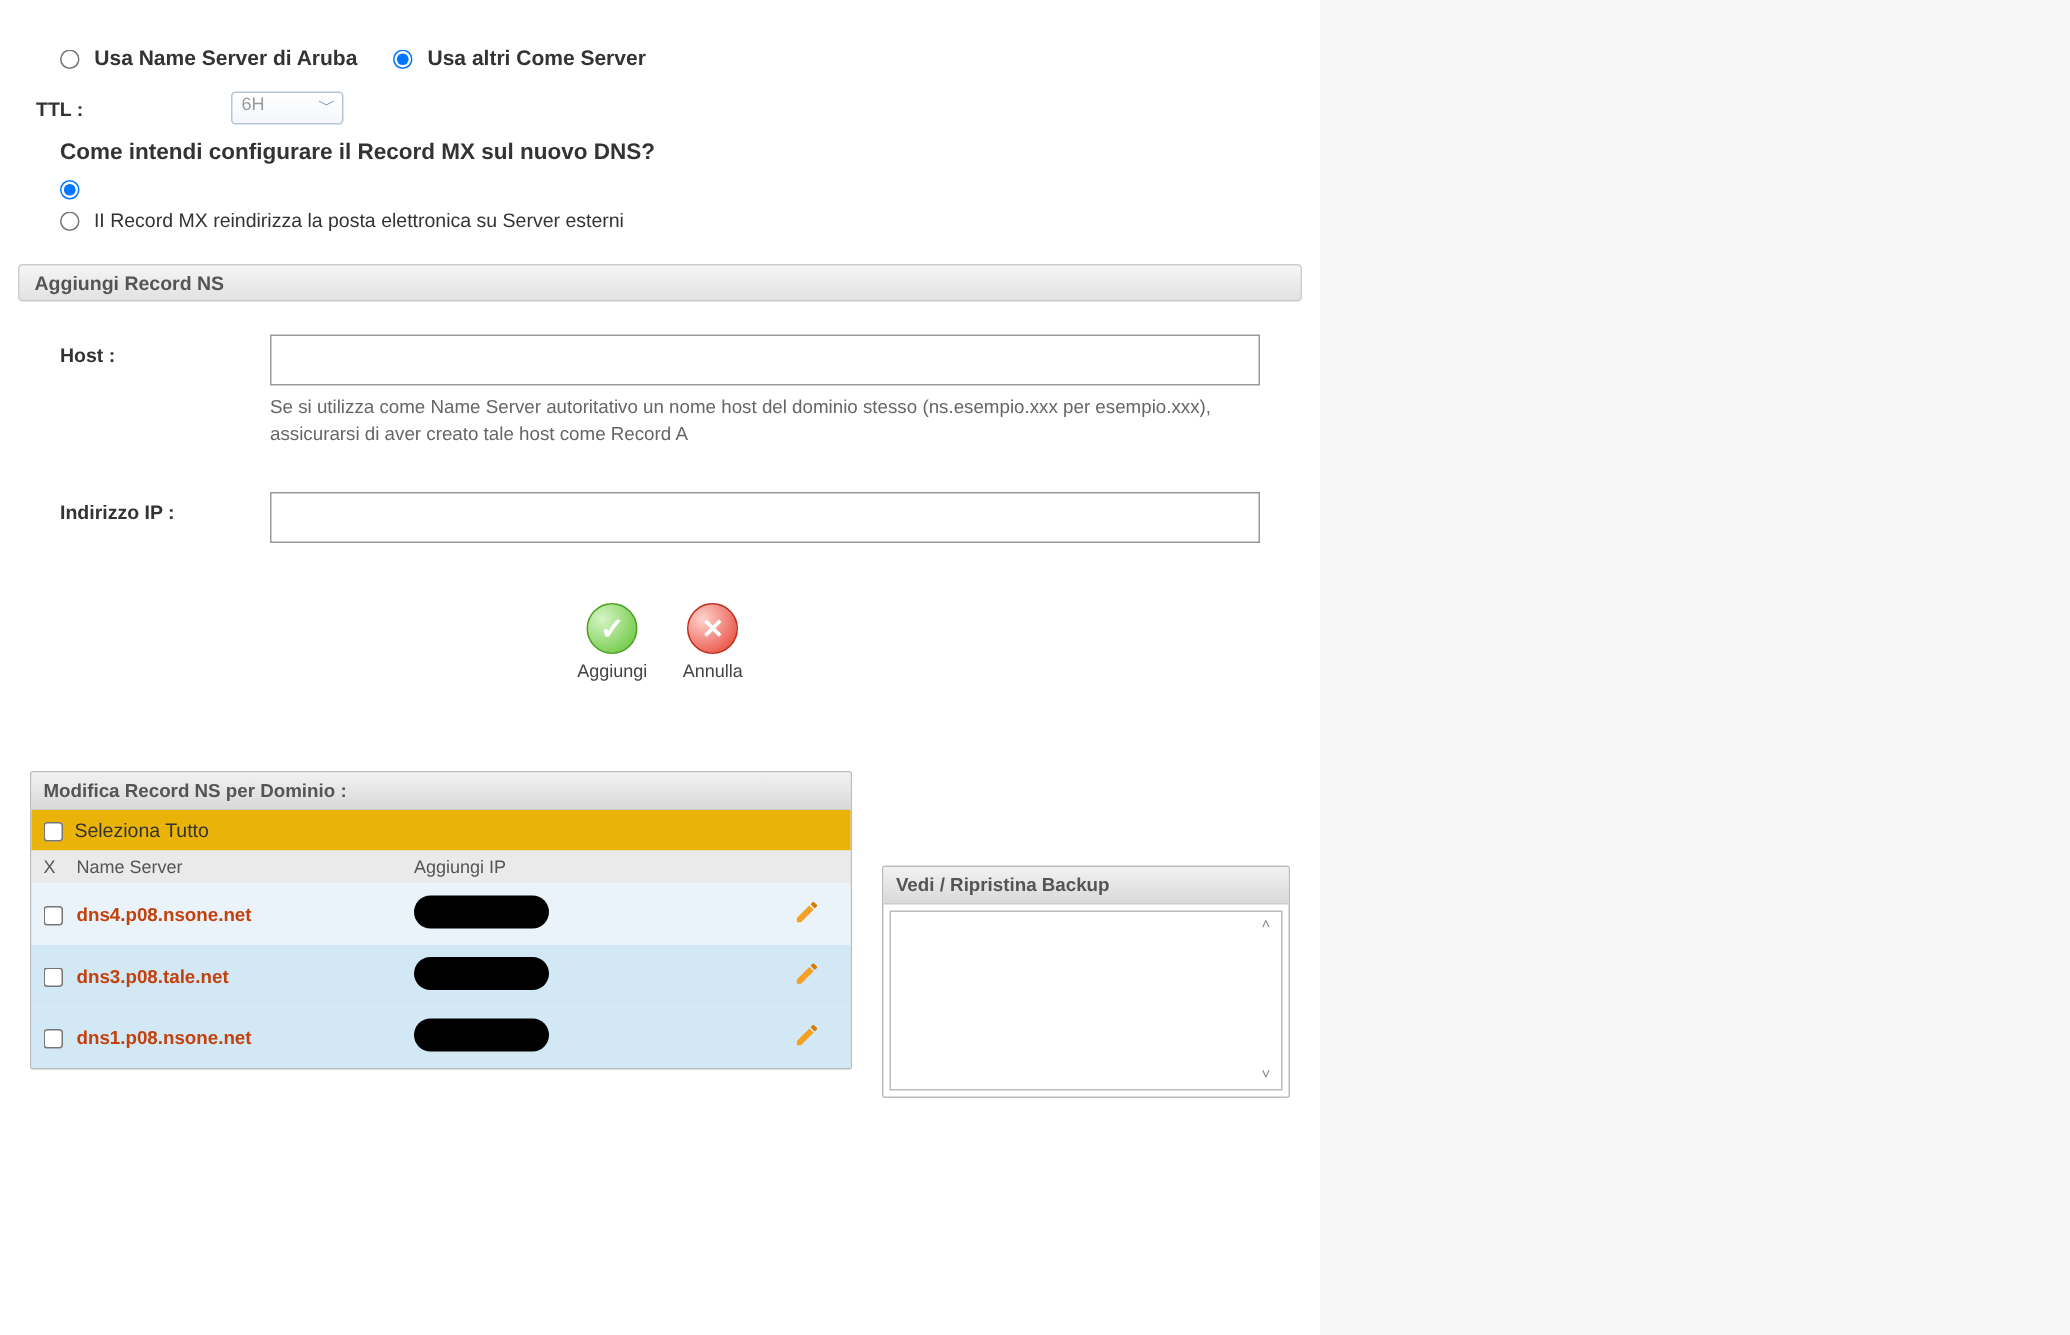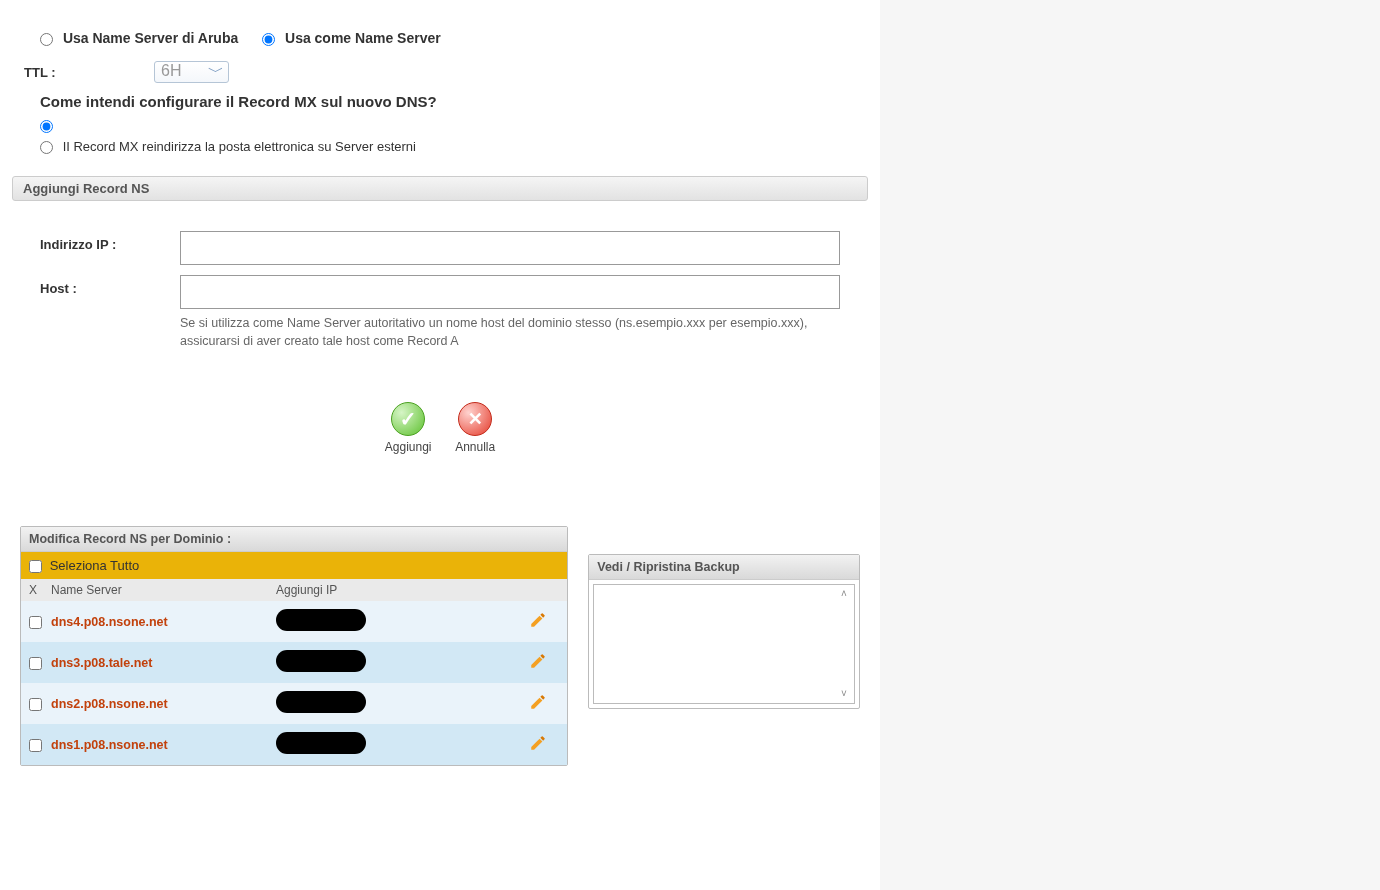--- a/index.html
+++ b/index.html
@@ -3,21 +3,21 @@
 <meta charset="utf-8">
 <style>
 * { box-sizing: border-box; margin: 0; padding: 0; }
 body { font-family: Verdana, Arial, sans-serif; font-size: 13px; color: #333; background: #fff; }
 .page { width: 880px; padding: 10px; }
 .radio-row { margin: 20px 0 10px 30px; }
 .radio-row label { font-weight: bold; margin-right: 20px; font-size: 14px; }
 .radio-row input[type="radio"] { margin-right: 6px; vertical-align: middle; }
 .ttl-row { margin: 15px 0 10px 14px; display: flex; align-items: center; }
 .ttl-row .lbl { font-weight: bold; width: 130px; }
-.ttl-select { width: 75px; height: 22px; border: 1px solid #b5c5d6; border-radius: 3px; color: #999; padding-left: 6px; font-size: 16px; background: linear-gradient(to bottom, #fff, #f4f7fb); }
+.ttl-select { width: 75px; height: 22px; border: 1px solid #b5c5d6; border-radius: 3px; color: #999; padding-left: 6px; font-size: 12px; background: linear-gradient(to bottom, #fff, #f4f7fb); }
 .question { font-weight: bold; font-size: 15px; margin: 10px 0 8px 30px; }
 .mx-opts { margin: 5px 0 15px 30px; }
 .mx-opts label { display: block; margin: 6px 0; }
 .mx-opts input[type="radio"] { margin-right: 6px; vertical-align: middle; }
 .section-header {
   background: linear-gradient(to bottom, #f5f5f5, #e2e2e2);
   border: 1px solid #ccc;
   border-radius: 3px;
   padding: 4px 10px;
   font-weight: bold;
@@ -27,42 +27,42 @@
 }
 .form-block { margin: 20px 30px 10px 30px; }
 .form-row { display: flex; align-items: flex-start; margin-bottom: 10px; }
 .form-row .label { width: 170px; font-weight: bold; padding-top: 6px; }
 .form-row .field { flex: 1; }
 .form-row input[type="text"] {
   width: 660px; height: 34px; border: 1px solid #999; padding: 4px 6px; font-size: 13px;
 }
 .help-text { color: #666; font-size: 12.5px; margin-top: 6px; width: 660px; line-height: 1.4; }
 .btn-row { text-align: center; margin: 40px 0 20px 0; }
-.btn { display: inline-block; text-align: center; margin: 12px 10px; cursor: pointer; }
+.btn { display: inline-block; text-align: center; margin: 0 10px; cursor: pointer; }
 .btn .icon { width: 34px; height: 34px; margin: 0 auto 4px; }
 .btn .txt { font-size: 12px; color: #444; }
 .icon-check {
   border-radius: 50%;
   background: radial-gradient(circle at 30% 30%, #d6f5c6, #5ec12f);
   border: 1px solid #4aa020;
   display:flex;align-items:center;justify-content:center;
 }
 .icon-check::after { content: "✓"; color: #fff; font-weight: bold; font-size: 20px; }
 .icon-cancel {
   border-radius: 50%;
   background: radial-gradient(circle at 30% 30%, #ffd3cf, #e43b2b);
   border: 1px solid #c22a1a;
   display:flex;align-items:center;justify-content:center;
 }
 .icon-cancel::after { content: "✕"; color: #fff; font-weight: bold; font-size: 18px; }
 
 .lower { display: flex; gap: 20px; margin-top: 60px; padding: 0 10px 20px 10px; align-items: flex-start; }
 .panel { border: 1px solid #bbb; border-radius: 2px; }
 .panel-left { width: 565px; }
-.panel-right { width: 280px; margin-top: 28px; }
+.panel-right { width: 280px; margin-top: 63px; }
 .panel-header {
   background: linear-gradient(to bottom, #f2f2f2, #d9d9d9);
   padding: 5px 8px; font-weight: bold; color: #555; border-bottom: 1px solid #ccc; font-size: 12.5px;
 }
 .select-all { padding: 6px 8px; background: #eab308; }
 .select-all input { margin-right: 4px; vertical-align: middle; }
 .table-head { display: flex; background: #eaeaea; padding: 4px 8px; font-size: 12px; color: #555; }
 .col-x { width: 22px; }
 .col-ns { width: 225px; }
 .col-ip { flex: 1; }
@@ -103,21 +103,21 @@
 
 <div class="page">
 
   <div class="radio-row">
     <label>
       <input type="radio" name="nschoice" style="">
       <span>Usa Name Server di Aruba</span>
     </label>
     <label>
       <input type="radio" name="nschoice" checked="" style="">
-      <span>Usa come Name Server</span>
+      <span>Usa altri Come Server</span>
     </label>
   </div>
 
   <div class="ttl-row">
     <span class="lbl">TTL :</span>
     <div class="ttl-select">
       <span>6H</span>
       <span style="float:right;padding-right:4px;color:#7a9ac0;">﹀</span>
     </div>
   </div>
@@ -130,31 +130,31 @@
     </label>
     <label>
       <input type="radio" name="mxopt" style="">
       <span>II Record MX reindirizza la posta elettronica su Server esterni</span>
     </label>
   </div>
 
   <div class="section-header">Aggiungi Record NS</div>
 
   <div class="form-block">
-    <div class="form-row" style="margin-top:30px;">
-      <div class="label">Indirizzo IP :</div>
-      <div class="field">
-        <input type="text" value="" style="">
-      </div>
-    </div>
     <div class="form-row">
       <div class="label">Host :</div>
       <div class="field">
         <input type="text" value="" style="">
         <div class="help-text">Se si utilizza come Name Server autoritativo un nome host del dominio stesso (ns.esempio.xxx per esempio.xxx), assicurarsi di aver creato tale host come Record A</div>
+      </div>
+    </div>
+    <div class="form-row" style="margin-top:30px;">
+      <div class="label">Indirizzo IP :</div>
+      <div class="field">
+        <input type="text" value="" style="">
       </div>
     </div>
   </div>
 
   <div class="btn-row">
     <div class="btn">
       <div class="icon icon-check"></div>
       <div class="txt">Aggiungi</div>
     </div>
     <div class="btn">
@@ -191,29 +191,20 @@
           </div>
           <div class="ns-row odd">
             <div class="col-x"><input type="checkbox" style=""></div>
             <div class="col-ns">dns3.p08.tale.net</div>
             <div class="col-ip"><span class="ip-blob" title="[redacted]"></span></div>
             <div class="col-edit"><span class="pencil-icon"><svg viewBox="0 0 24 24">
                   <path fill="#f4a022" d="M3 17.25V21h3.75L17.81 9.94l-3.75-3.75L3 17.25z"></path>
                   <path fill="#d97904" d="M20.71 7.04a1 1 0 0 0 0-1.41l-2.34-2.34a1 1 0 0 0-1.41 0l-1.83 1.83 3.75 3.75 1.83-1.83z"></path>
                 </svg></span></div>
           </div>
-          <div class="ns-row even">
-            <div class="col-x"><input type="checkbox" style=""></div>
-            <div class="col-ns">dns2.p08.nsone.net</div>
-            <div class="col-ip"><span class="ip-blob" title="[redacted]"></span></div>
-            <div class="col-edit"><span class="pencil-icon"><svg viewBox="0 0 24 24">
-                  <path fill="#f4a022" d="M3 17.25V21h3.75L17.81 9.94l-3.75-3.75L3 17.25z"></path>
-                  <path fill="#d97904" d="M20.71 7.04a1 1 0 0 0 0-1.41l-2.34-2.34a1 1 0 0 0-1.41 0l-1.83 1.83 3.75 3.75 1.83-1.83z"></path>
-                </svg></span></div>
-          </div>
           <div class="ns-row odd">
             <div class="col-x"><input type="checkbox" style=""></div>
             <div class="col-ns">dns1.p08.nsone.net</div>
             <div class="col-ip"><span class="ip-blob" title="[redacted]"></span></div>
             <div class="col-edit"><span class="pencil-icon"><svg viewBox="0 0 24 24">
                   <path fill="#f4a022" d="M3 17.25V21h3.75L17.81 9.94l-3.75-3.75L3 17.25z"></path>
                   <path fill="#d97904" d="M20.71 7.04a1 1 0 0 0 0-1.41l-2.34-2.34a1 1 0 0 0-1.41 0l-1.83 1.83 3.75 3.75 1.83-1.83z"></path>
                 </svg></span></div>
           </div>
         </div>

